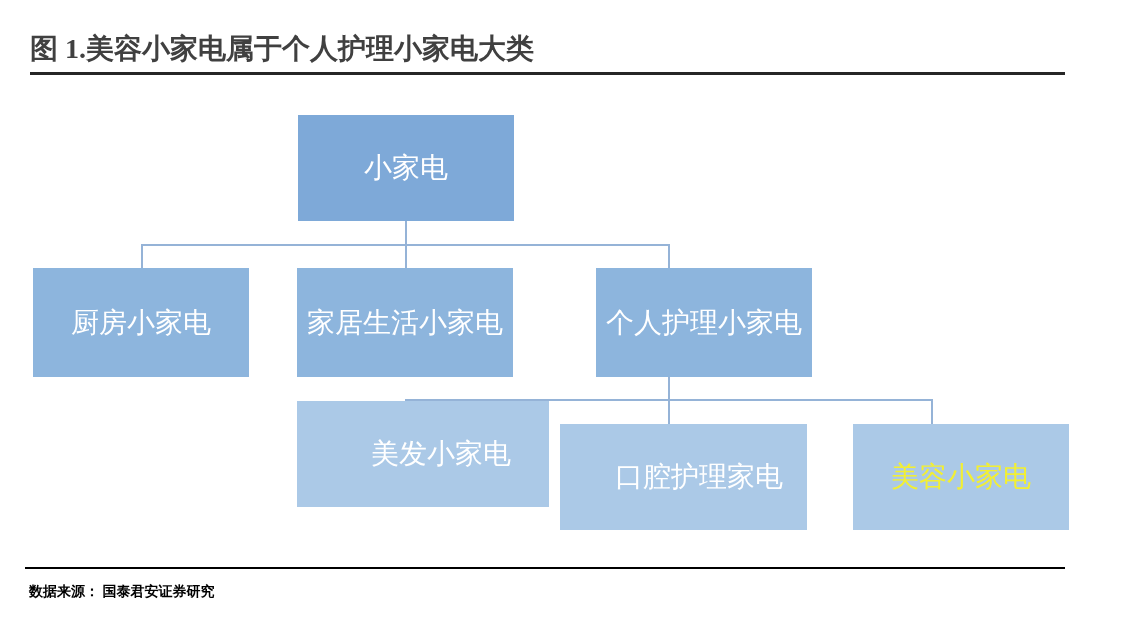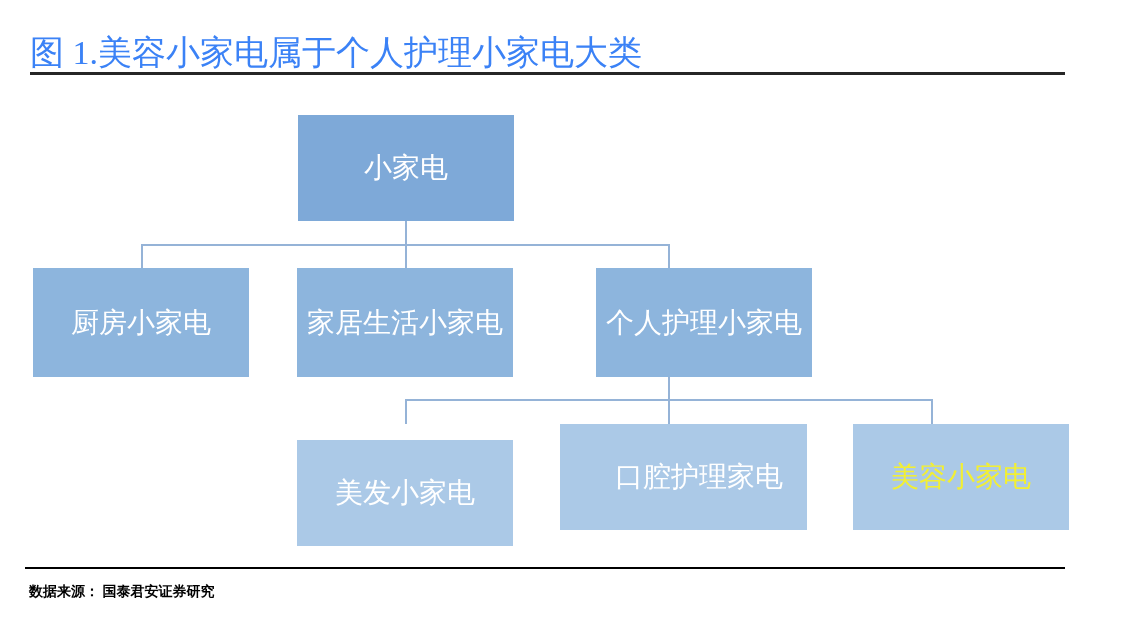--- a/index.html
+++ b/index.html
@@ -8,23 +8,23 @@
     width: 1142px;
     height: 636px;
     background: #ffffff;
     font-family: "Liberation Serif", "DejaVu Serif", serif;
     overflow: hidden;
   }
   .title {
     position: absolute;
     left: 30px;
     top: 30px;
-    font-size: 34px;
-    font-weight: normal;
-    color: #3b82f6;
+    font-size: 28px;
+    font-weight: bold;
+    color: #404040;
     white-space: nowrap;
   }
   .title-rule {
     position: absolute;
     left: 30px;
     top: 72px;
     width: 1035px;
     height: 3px;
     background: #262626;
   }
@@ -42,21 +42,21 @@
   }
   .lvl1 { background: var(--lvl1, #7ea9d8); }
   .lvl2 { background: var(--lvl2, #8db5dd); height: 109px; }
   .lvl3 { background: var(--lvl3, #abc9e7); }
   .node.highlight { color: var(--hl, #f2ef33); }
 
   .n-root  { left: 298px; top: 115px; }
   .n-kitchen { left: 33px;  top: 268px; }
   .n-household { left: 297px; top: 268px; }
   .n-personal { left: 560px; top: 268px; margin-left: 36px; }
-  .n-hair  { left: 297px; top: 440px; }
+  .n-hair  { left: 297px; top: 401px; padding-left: 36px; }
   .n-oral  { left: 560px; top: 424px; padding-left: 31px; }
   .n-beauty{ left: 824px; top: 424px; margin-left: 29px; }
 
   .conn { position: absolute; background: var(--conn, #95b3d7); }
   .c-v-root      { left: 405px; top: 221px; width: 2px; height: 47px; }
   .c-h-lvl2      { left: 141px; top: 244px; width: 529px; height: 2px; }
   .c-v-kitchen   { left: 141px; top: 244px; width: 2px; height: 24px; }
   .c-v-personal  { left: 668px; top: 244px; width: 2px; height: 24px; }
   .c-v-personal2 { left: 668px; top: 377px; width: 2px; height: 47px; }
   .c-h-lvl3      { left: 405px; top: 399px; width: 528px; height: 2px; }

